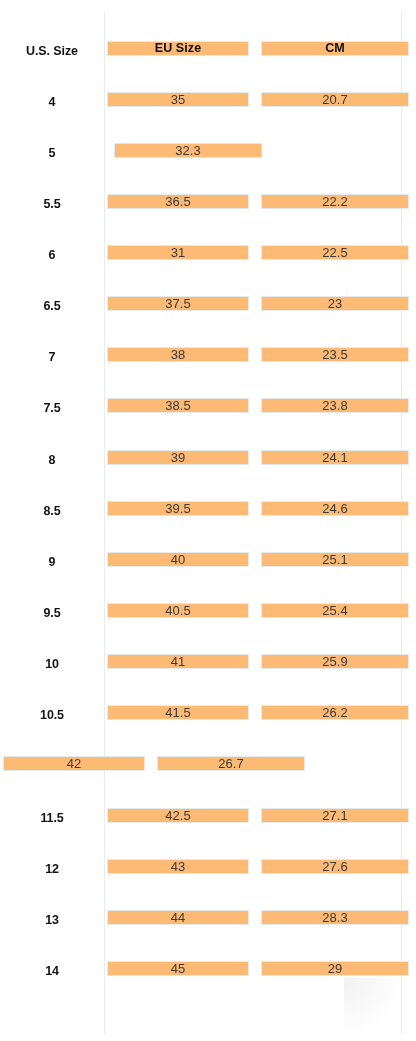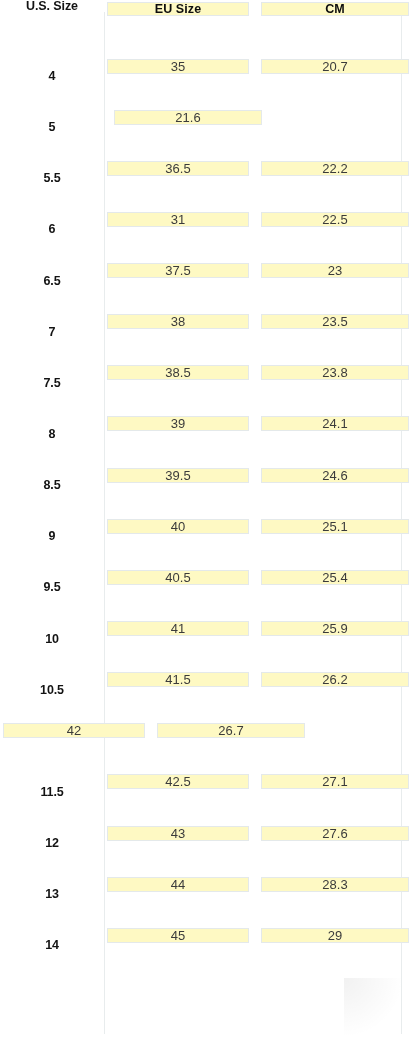--- a/index.html
+++ b/index.html
@@ -51,21 +51,21 @@
   .grid {
     position: absolute;
     left: 0;
     top: 0;
     width: 416px;
   }
 
   .row {
     position: relative;
     display: flex;
-    align-items: flex-start;
+    align-items: flex-end;
     height: 51.15px;
   }
 
   .us-cell {
     width: 104px;
     flex: 0 0 104px;
     display: flex;
     align-items: center;
     justify-content: center;
     font-size: 12.5px;
@@ -80,21 +80,21 @@
     font-size: 12.5px;
   }
 
   .eu-cell, .cm-cell {
     position: relative;
     display: flex;
     align-items: center;
     justify-content: center;
     border: 1px solid #e4e9ea;
     margin: 1.5px 0;
-    background: #fef9c3;
+    background: #fdba74;
     font-size: 13px;
     color: #3b3b3b;
     font-weight: 400;
   }
 
   .eu-cell {
     width: 142px;
     flex: 0 0 142px;
     margin-left: 3px;
     margin-right: 2px;
@@ -155,21 +155,21 @@
           </div>
           <div class="cm-cell">
             <span class="cell-value">20.7</span>
           </div>
         </div>
         <div class="row">
           <div class="us-cell">
             <span class="cell-value">5</span>
           </div>
           <div class="cm-cell">
-            <span class="cell-value">21.6</span>
+            <span class="cell-value">32.3</span>
           </div>
         </div>
         <div class="row">
           <div class="us-cell">
             <span class="cell-value">5.5</span>
           </div>
           <div class="eu-cell">
             <span class="cell-value">36.5</span>
           </div>
           <div class="cm-cell">

